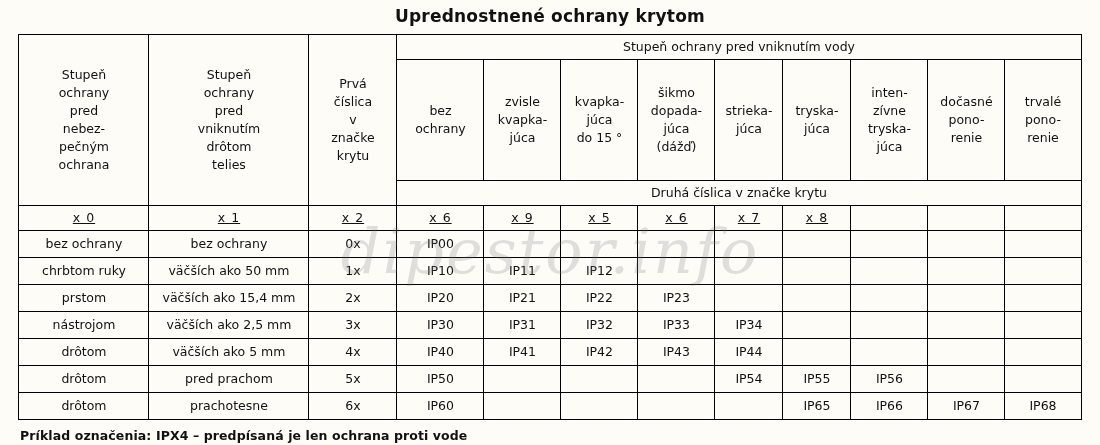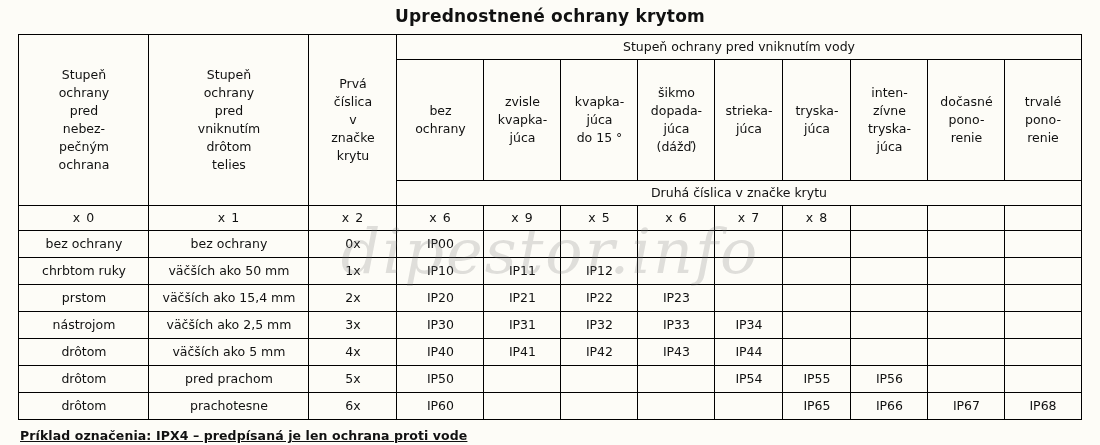--- a/index.html
+++ b/index.html
@@ -68,29 +68,29 @@
   .hcell div { white-space: nowrap; }
   .colspanhdr {
     font-size: 12.5px;
     height: 22px;
   }
   .subhdr {
     font-weight: bold;
     font-size: 12.5px;
     letter-spacing: 1px;
     height: 22px;
+    text-decoration: underline;
   }
   .rowlbl { height: 24px; }
   .datacell { height: 24px; }
   .footnote {
     font-size: 12.5px;
     font-weight: bold;
     margin: 8px 0 0 20px;
     letter-spacing: 0.1px;
-    text-decoration: underline;
   }
 </style>
 </head>
 <body>
 
 <div class="page">
 
   <div class="title">Uprednostnené ochrany krytom</div>
 
   <div class="watermark">dipestor.info</div>

